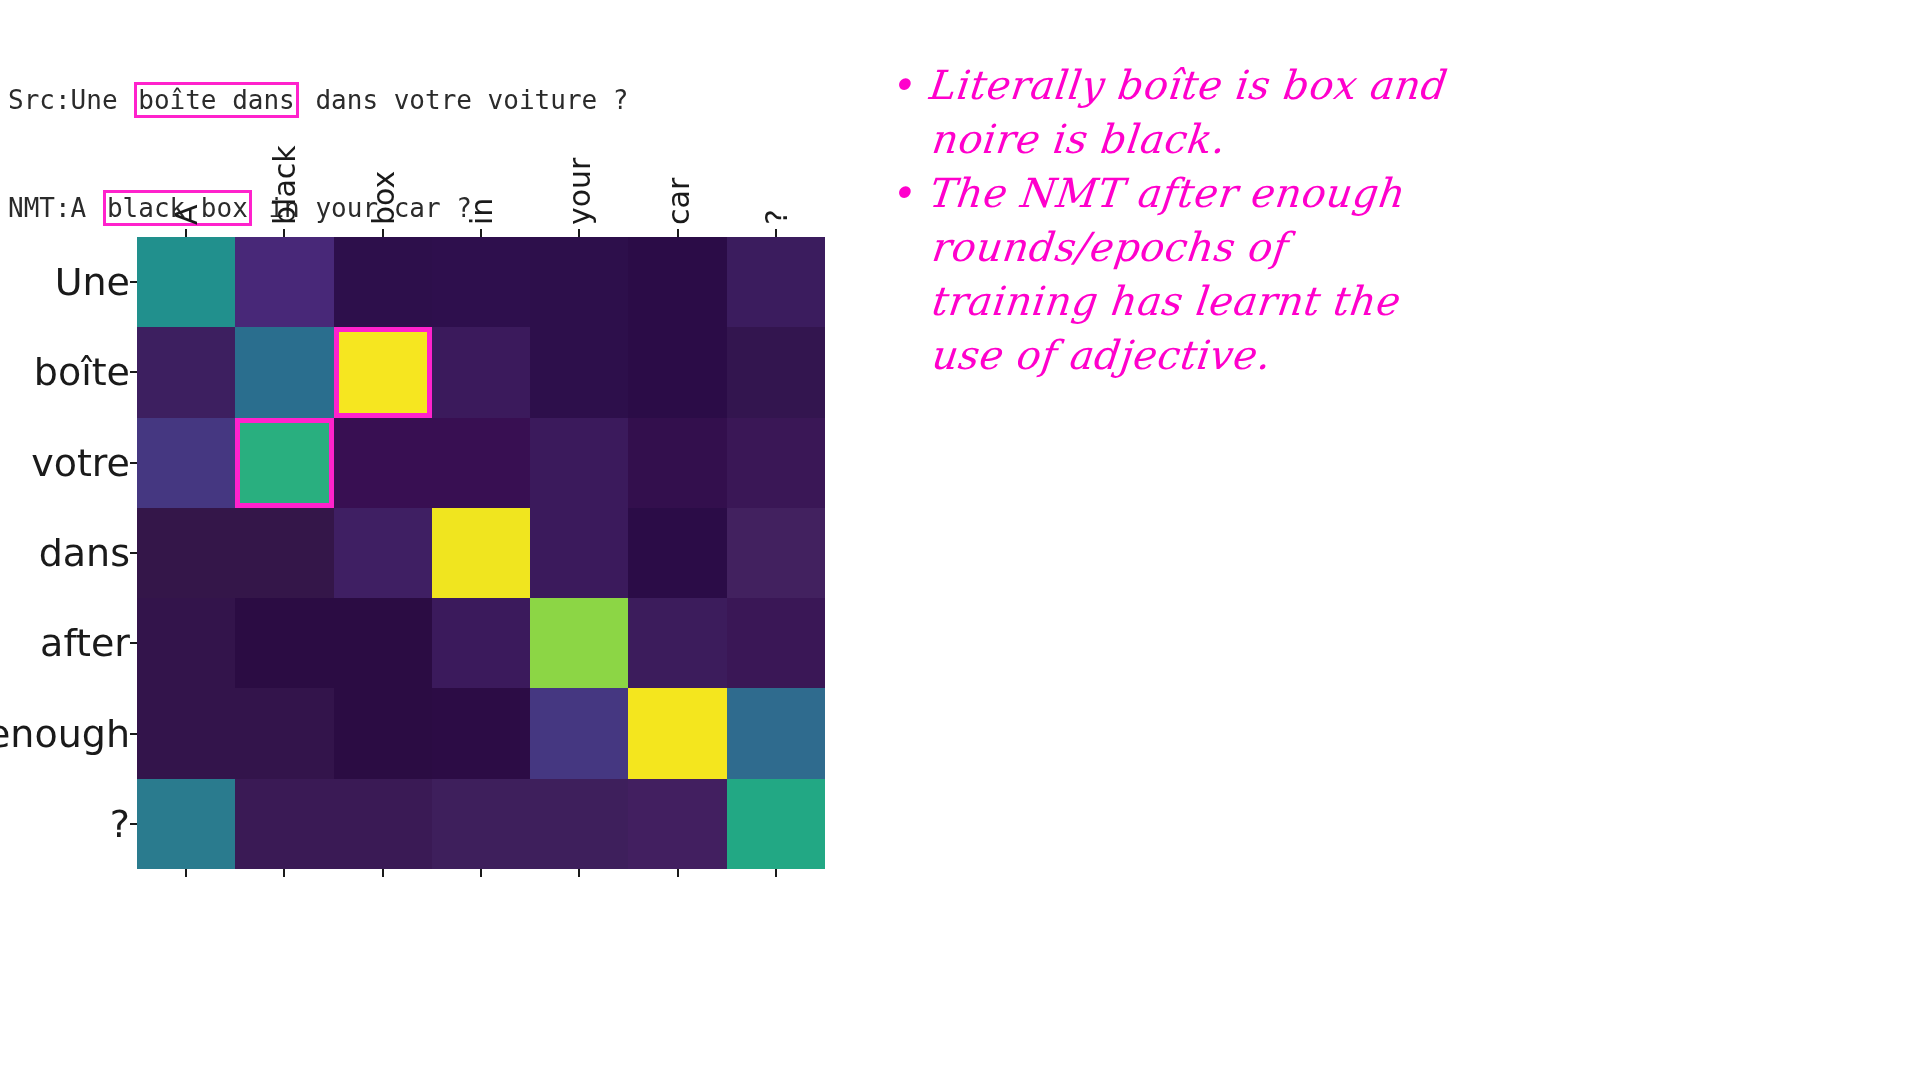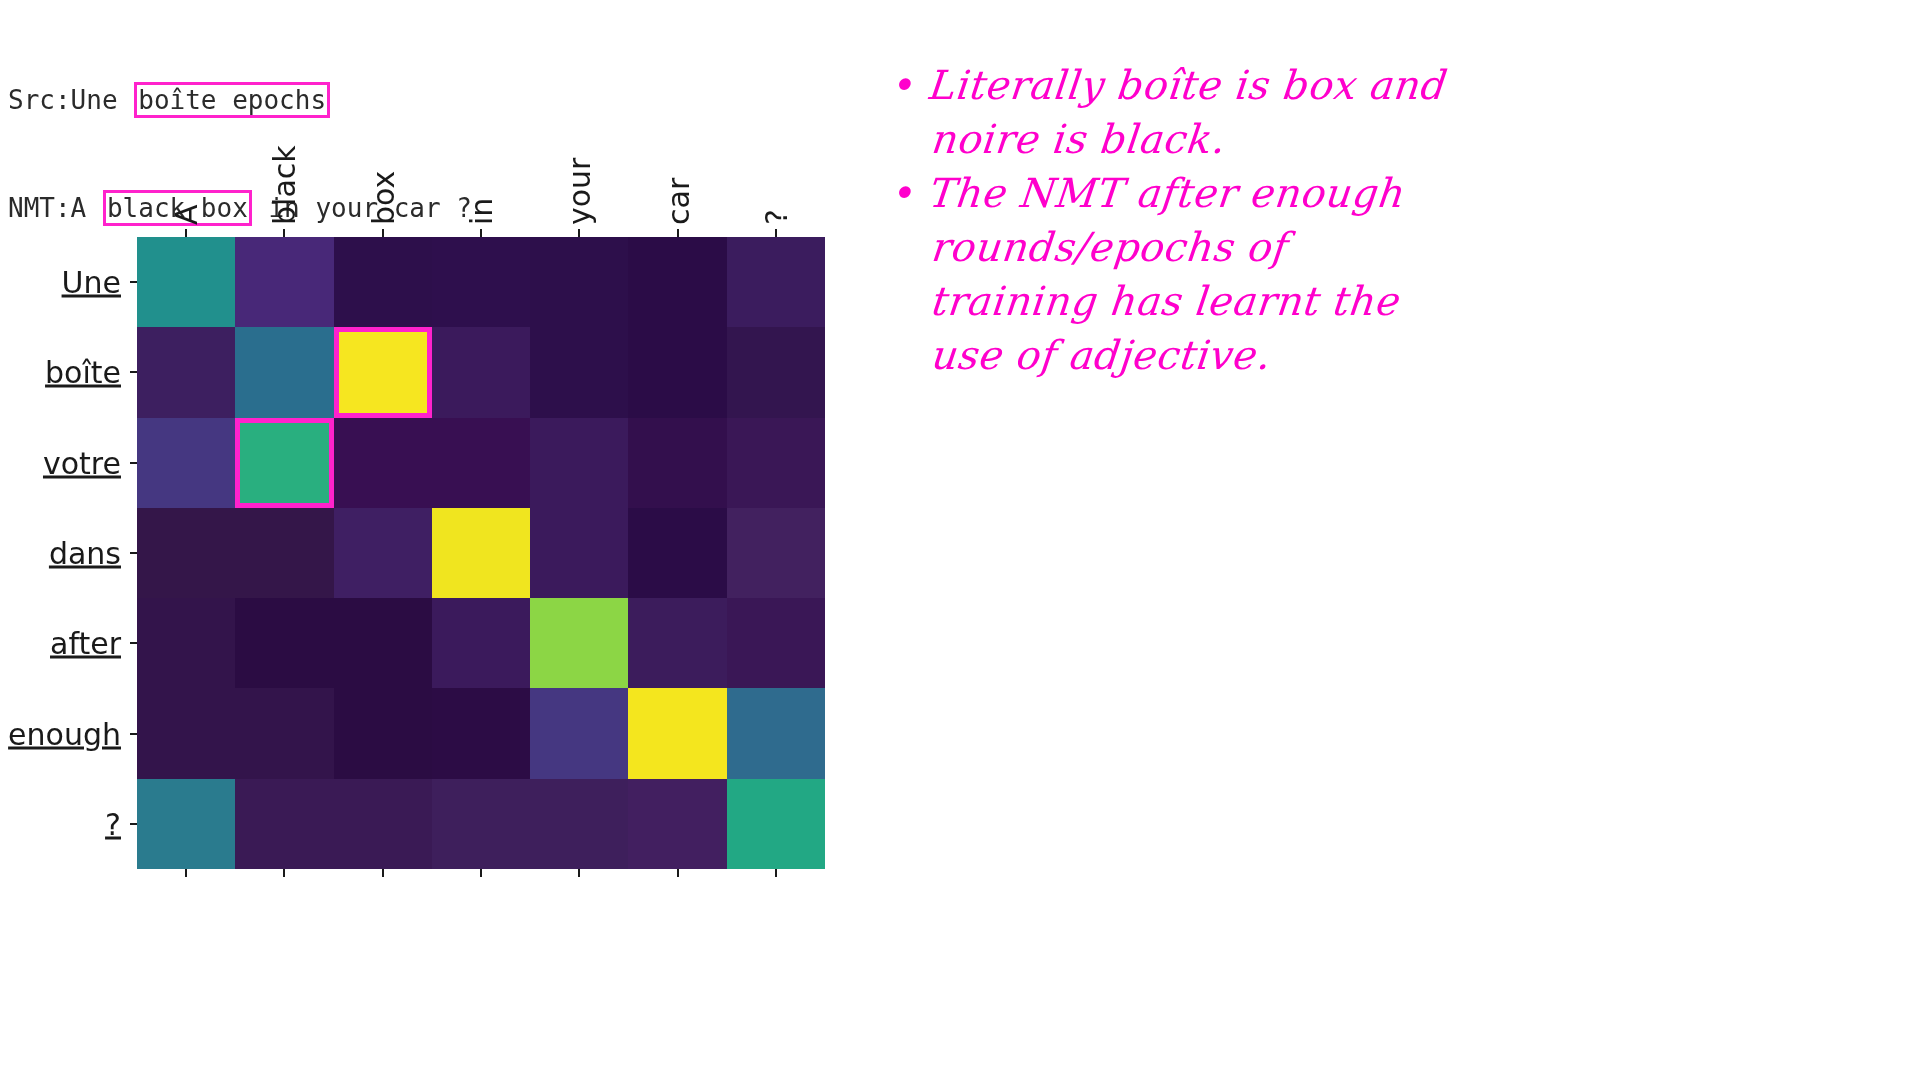--- a/index.html
+++ b/index.html
@@ -14,23 +14,23 @@
   .hl{border:3px solid #ff22cc;padding:0 1px;margin:0 1px;
       box-sizing:border-box;display:inline-block;line-height:30px;}
 
   
   #plot{position:absolute;left:137px;top:237px;width:688px;height:632px;}
   #grid{position:absolute;inset:0;display:grid;
         grid-template-columns:repeat(7,1fr);grid-template-rows:repeat(7,1fr);}
   .cell{width:100%;height:100%;}
 
   
-  .ylab{position:absolute;right:100%;margin-right:16px;
-        font-size:30px;color:#1a1a1a;white-space:nowrap;
-        transform:translateY(-50%);text-decoration:underline;}
+  .ylab{position:absolute;right:100%;margin-right:7px;
+        font-size:38px;color:#1a1a1a;white-space:nowrap;
+        transform:translateY(-50%);}
   .ytick{position:absolute;right:100%;width:7px;height:2px;
          background:#1a1a1a;transform:translateY(-50%);}
 
   
   .xlab{position:absolute;bottom:100%;margin-bottom:12px;
         font-size:30px;color:#1a1a1a;white-space:nowrap;
         transform-origin:left bottom;
         transform:rotate(-90deg) translateX(0);}
   .xlabwrap{position:absolute;bottom:100%;height:0;}
   .xtick{position:absolute;bottom:100%;width:2px;height:8px;
@@ -47,21 +47,21 @@
   .note-line{font-family:"DejaVu Serif","Liberation Serif",serif;
              font-style:italic;font-size:40px;line-height:54px;
              color:#ff00cc;white-space:pre;letter-spacing:.5px;
              transform:skewX(-8deg);}
 </style>
 </head>
 <body>
 
 <div id="sentences">
   <div class="sent-line">
-    <span>Src:Une </span><span class="hl">boîte epochs</span>
+    <span>Src:Une </span><span class="hl">boîte dans</span><span> dans votre voiture ?</span>
   </div>
   <div class="sent-line">
     <span>NMT:A </span><span class="hl">black box</span><span> in your car ?</span>
   </div>
 </div>
 
 <div id="plot">
   <div id="grid">
       <div class="cell" title="Une / A = 0.55" style="background: rgb(33, 144, 141);"></div>
       <div class="cell" title="Une / black = 0.22" style="background: rgb(72, 40, 120);"></div>

